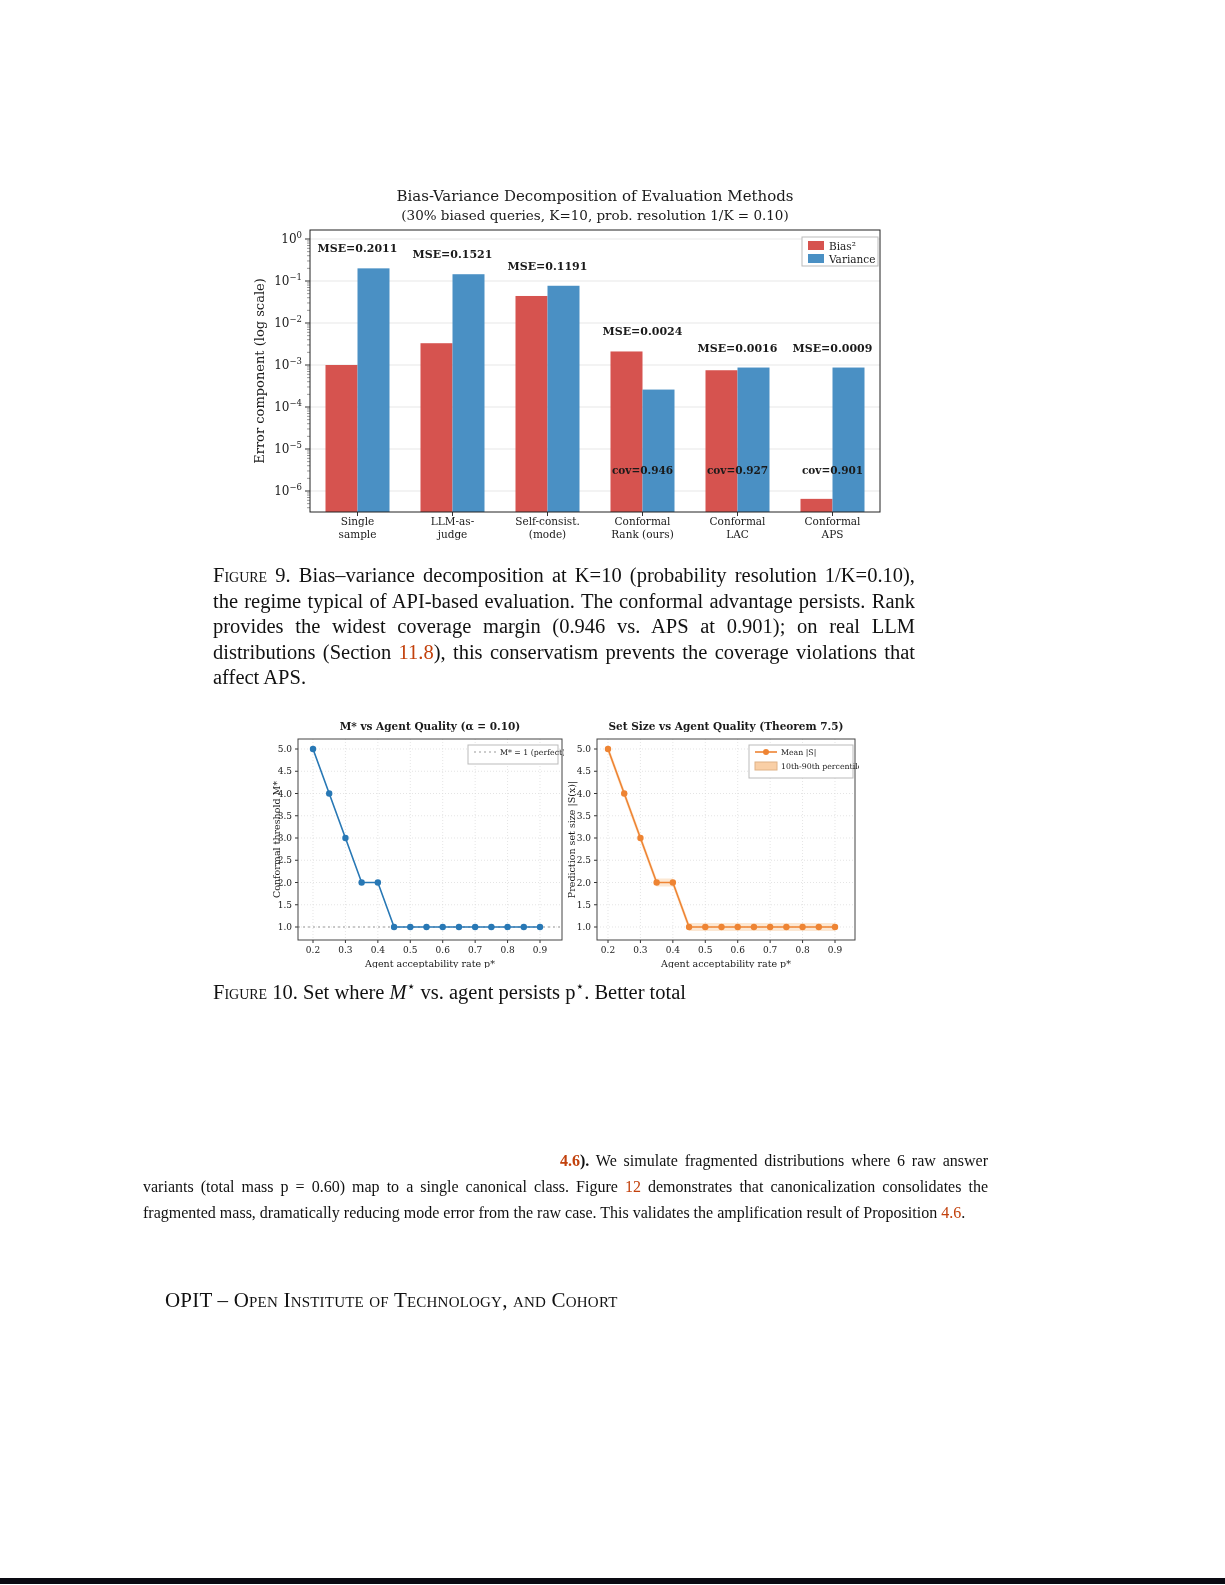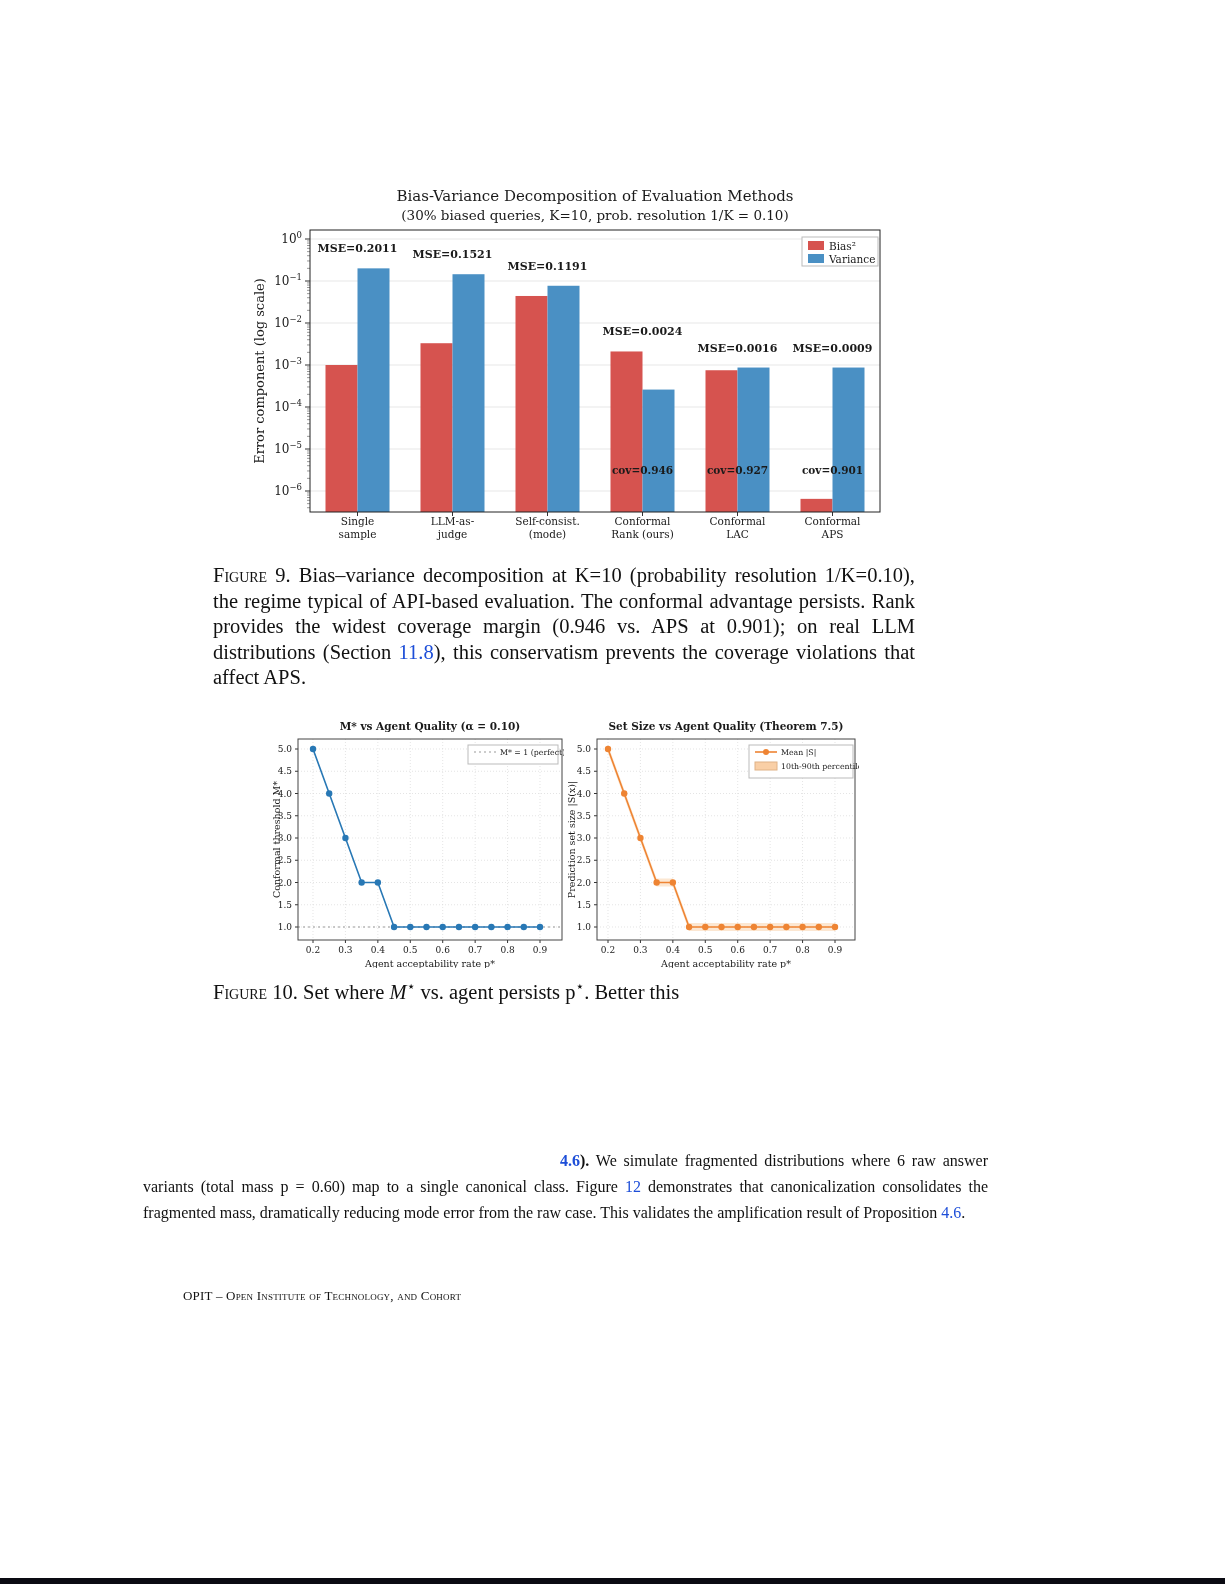--- a/index.html
+++ b/index.html
@@ -3,26 +3,26 @@
 <meta charset="utf-8">
 <style>
   html,body{margin:0;padding:0;}
   body{
     width:1225px;height:1585px;background:#ffffff;position:relative;
     font-family:"Liberation Serif", serif;color:#111;
   }
   .abs{position:absolute;}
   .caption{font-size:20.5px;line-height:25.5px;text-align:justify;}
   .sc{font-variant:small-caps;}
-  .link{color:#1d4ed8;}
+  .link{color:#c2410c;}
   .bold{font-weight:bold;}
   .ital{font-style:italic;}
   .star{vertical-align:super;font-size:68%;line-height:0;}
   .para{font-size:16px;line-height:26px;text-align:justify;text-indent:417px;}
-  .footer{font-size:13px;font-variant:small-caps;letter-spacing:.2px;margin-left:18px;}
+  .footer{font-size:21px;font-variant:small-caps;letter-spacing:.2px;}
   .bottom-bar{left:0;top:1578px;width:1225px;height:6px;background:#0a0a12;}
   svg text{fill:#1a1a1a;font-family:"DejaVu Serif", serif;}
 </style>
 </head>
 <body>
 
 <svg class="abs" style="left:250px;top:183px;" width="645" height="370" viewBox="0 0 645 370">
     <line x1="60" y1="56" x2="630" y2="56" stroke="#e7e7e7" stroke-width="1"></line>
     <line x1="55" y1="56" x2="60" y2="56" stroke="#333" stroke-width="1"></line>
     <text x="52" y="60" text-anchor="end" font-size="12"><tspan>10</tspan><tspan dy="-5" font-size="8.5">0</tspan></text>
@@ -304,21 +304,21 @@
     <text x="12" y="123.5" text-anchor="middle" font-size="9.5" transform="rotate(-90 12 123.5)">Prediction set size |S(x)|</text>
     <rect x="186" y="29" width="104" height="33" fill="#ffffff" stroke="#bbbbbb" stroke-width="1"></rect>
     <line x1="192" y1="36" x2="214" y2="36" stroke="#ee8433" stroke-width="1.6"></line>
     <circle cx="203" cy="36" r="3" fill="#ee8433"></circle>
     <text x="218" y="39" text-anchor="start" font-size="7.8">Mean |S|</text>
     <rect x="192" y="46" width="22" height="8" fill="#f9cfa6" stroke="#e0b286" stroke-width="1"></rect>
     <text x="218" y="53" text-anchor="start" font-size="7.8">10th-90th percentile</text>
   </svg>
 
 <div class="abs caption" style="left:213px;top:980px;width:760px;text-align:left;">
-  <span class="sc">Figure 10.</span><span>  Set where </span><span class="ital">M</span><span class="star">⋆</span><span> vs. agent persists p</span><span class="star">⋆</span><span>. Better this</span>
+  <span class="sc">Figure 10.</span><span>  Set where </span><span class="ital">M</span><span class="star">⋆</span><span> vs. agent persists p</span><span class="star">⋆</span><span>. Better total</span>
 </div>
 
 <div class="abs para" style="left:143px;top:1148px;width:845px;">
   <span class="link bold">4.6</span><span class="bold">).</span><span> We simulate fragmented distributions where 6 raw answer variants (total mass p = 0.60) map to a single canonical class. Figure </span><span class="link">12</span><span> demonstrates that canonicalization consolidates the fragmented mass, dramatically reducing mode error from the raw case. This validates the amplification result of Proposition </span><span class="link">4.6</span><span>.</span>
 </div>
 
 <div class="abs footer" style="left:165px;top:1288px;">OPIT – Open Institute of Technology, and Cohort</div>
 
 <div class="abs bottom-bar"></div>
 

